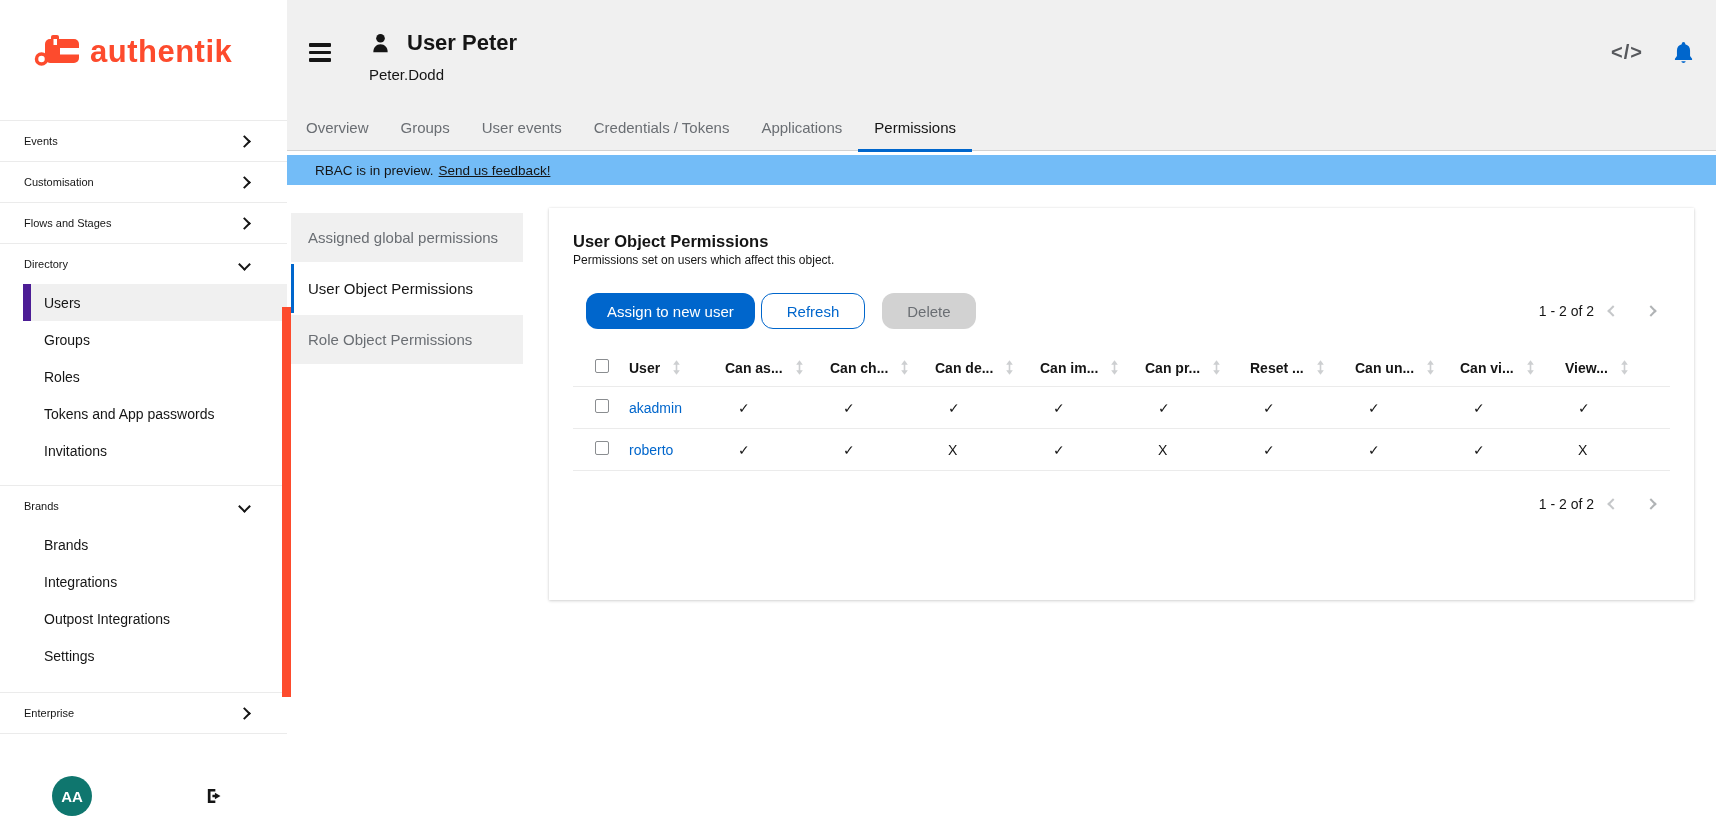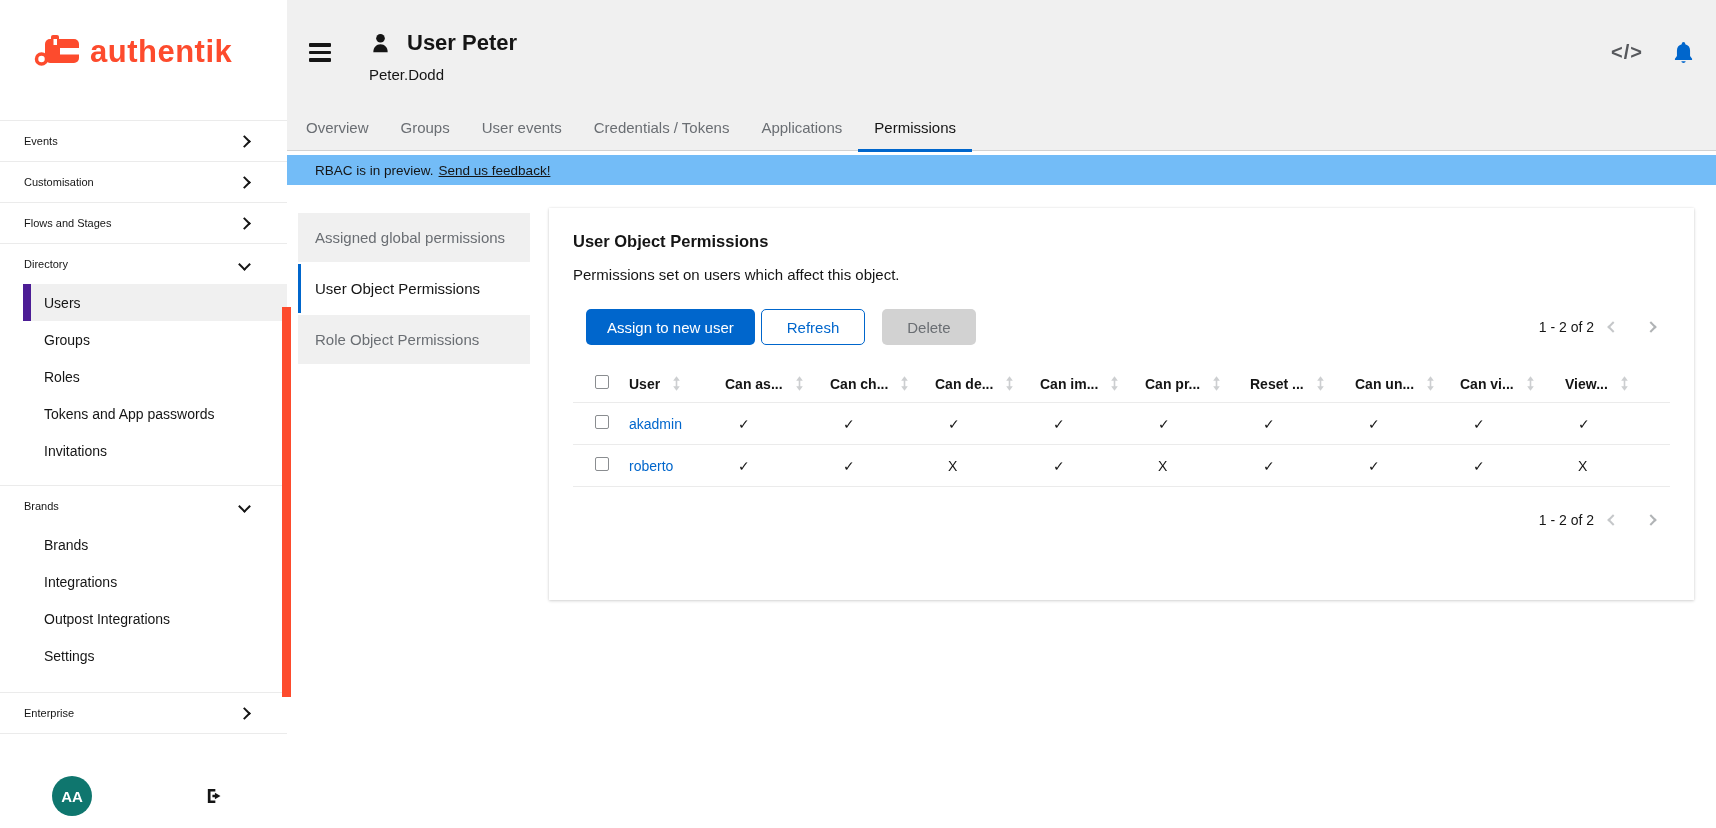--- a/index.html
+++ b/index.html
@@ -34,31 +34,31 @@
   .code-glyph{font-size:20px;font-weight:700;color:#56585c;cursor:pointer;letter-spacing:1px}
   .tabs{height:46px;display:flex;align-items:stretch;padding-left:3px}
   .tab{display:flex;align-items:center;padding:0 16px;font-size:15px;color:#6a6e73;border-bottom:3px solid transparent;cursor:pointer;margin-bottom:-1px}
   .tab.active{color:#151515;border-bottom-color:#0066cc;font-weight:400}
 
   
   .banner{position:absolute;left:287px;top:155px;right:0;height:30px;background:#73bcf7;display:flex;align-items:center;padding-left:28px;font-size:13.5px;gap:5px;z-index:1}
   .banner a{color:#151515;text-decoration:underline;cursor:pointer}
 
   
-  .subnav{position:absolute;left:298px;top:213px;width:232px;z-index:3}
+  .subnav{position:absolute;left:291px;top:213px;width:232px;z-index:3}
   .subnav-item{height:49px;background:#f0f0f0;color:#6a6e73;display:flex;align-items:center;padding-left:17px;font-size:15px;margin-bottom:2px;cursor:pointer}
   .subnav-item.active{background:#fff;color:#151515;border-left:3px solid #0066cc;padding-left:14px}
 
   
   .card{position:absolute;left:549px;top:208px;width:1145px;height:392px;background:#fff;
         box-shadow:0 1px 3px rgba(0,0,0,.16),0 0 2px rgba(0,0,0,.08);padding:24px 24px 0;z-index:2}
   .card-title{font-size:16.5px;font-weight:700}
-  .card-desc{margin-top:15px;font-size:15px}
+  .card-desc{margin-top:2px;font-size:12px}
   .toolbar{margin-top:26px;display:flex;align-items:center;padding-left:13px}
-  .btn{height:36px;font-size:15px;border-radius:5px;cursor:pointer;font-family:inherit}
+  .btn{height:36px;font-size:15px;border-radius:12px;cursor:pointer;font-family:inherit}
   .btn-primary{background:#0066cc;color:#fff;border:none;padding:0 21px}
   .btn-secondary{background:#fff;color:#0066cc;border:1px solid #0066cc;padding:0 25px;margin-left:6px}
   .btn-disabled{background:#d2d2d2;color:#6a6e73;border:none;padding:0 25px;margin-left:17px;cursor:default}
   .pagination{margin-left:auto;display:flex;align-items:center;font-size:14px}
   .pag-btn{width:38px;height:30px;display:flex;align-items:center;justify-content:center;cursor:pointer;background:none;border:none}
   .pag-chev{width:8px;height:8px;border-right:2px solid #c5c7c9;border-bottom:2px solid #c5c7c9}
   .pag-chev.left{transform:rotate(135deg)}
   .pag-chev.right{transform:rotate(-45deg);border-color:#b0b3b5}
 
   

